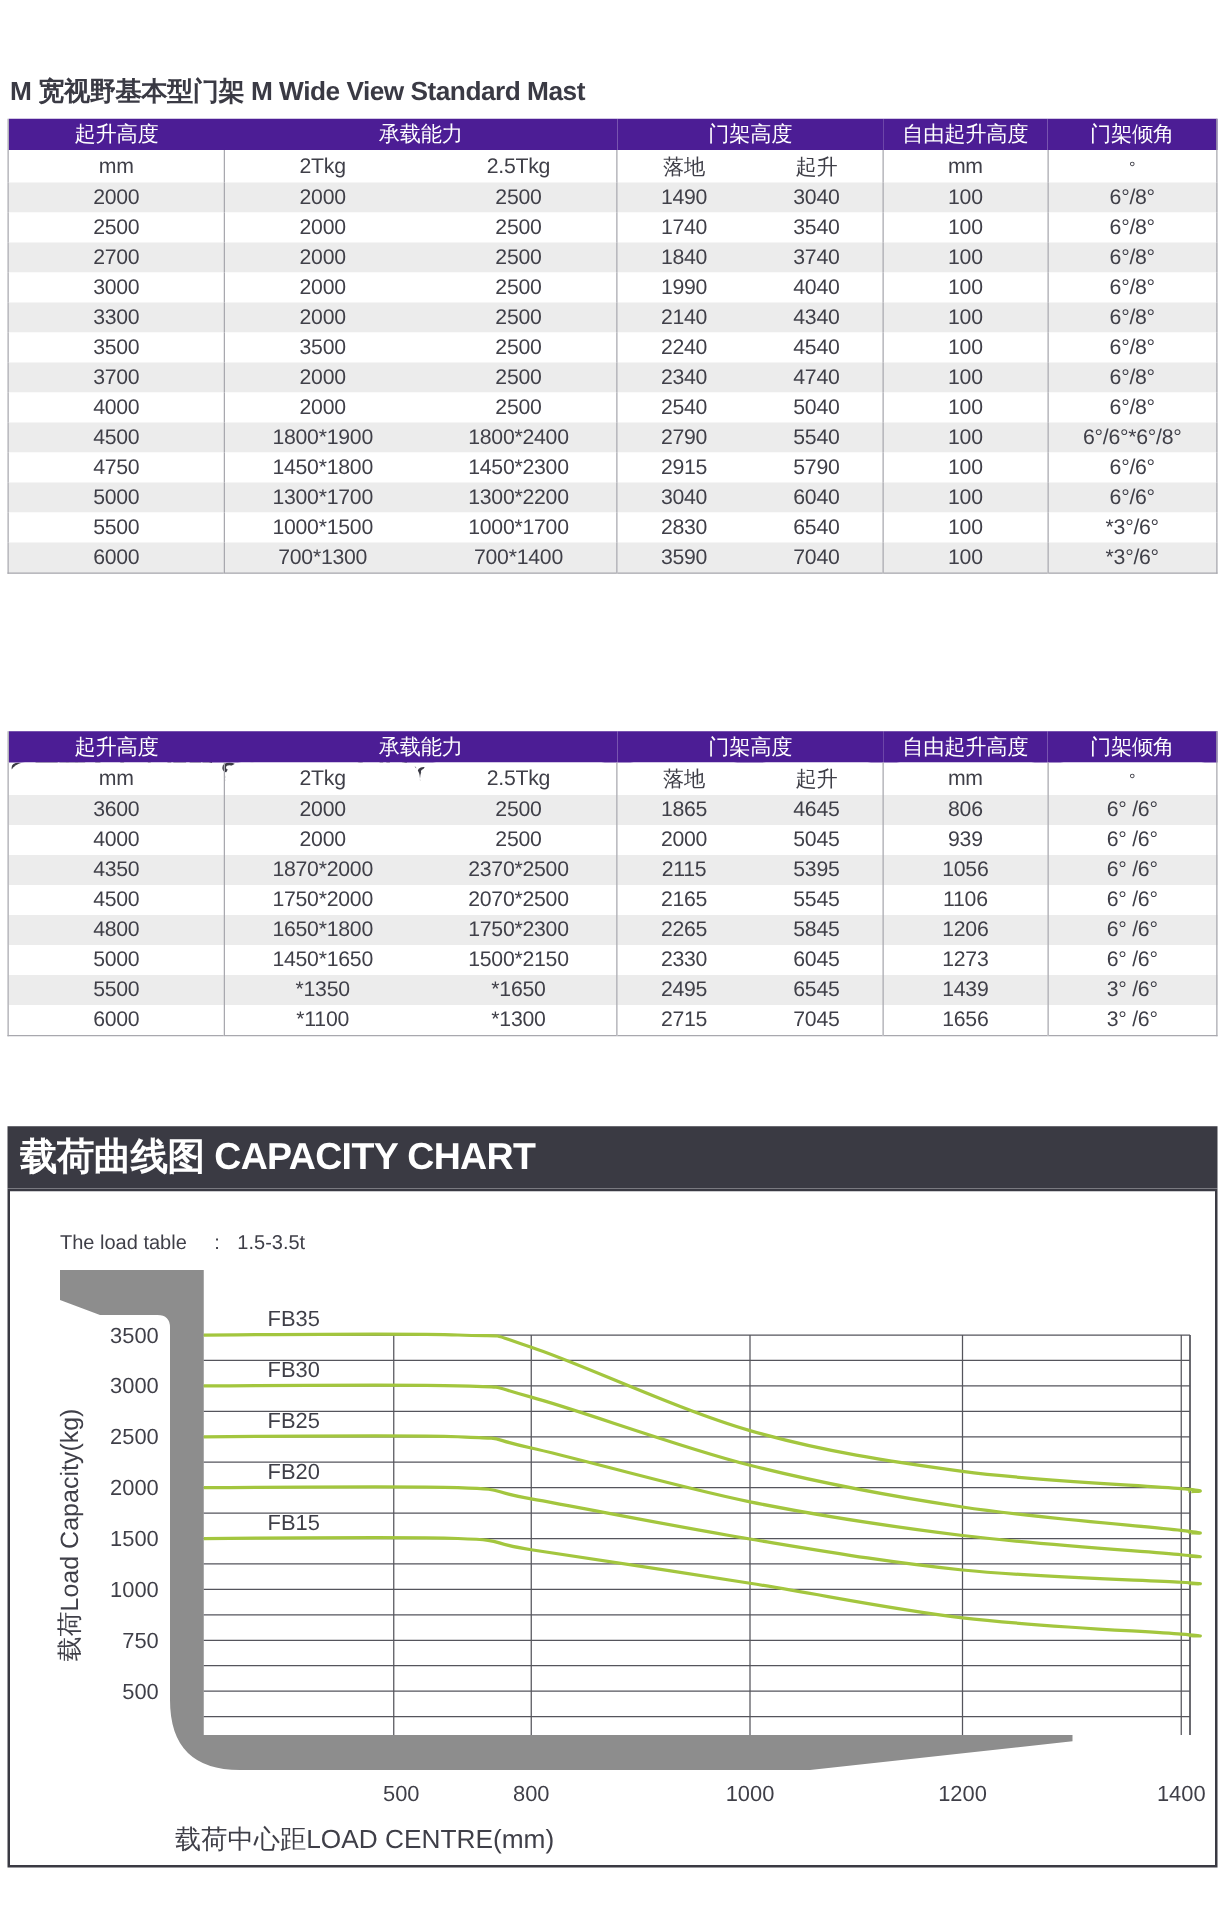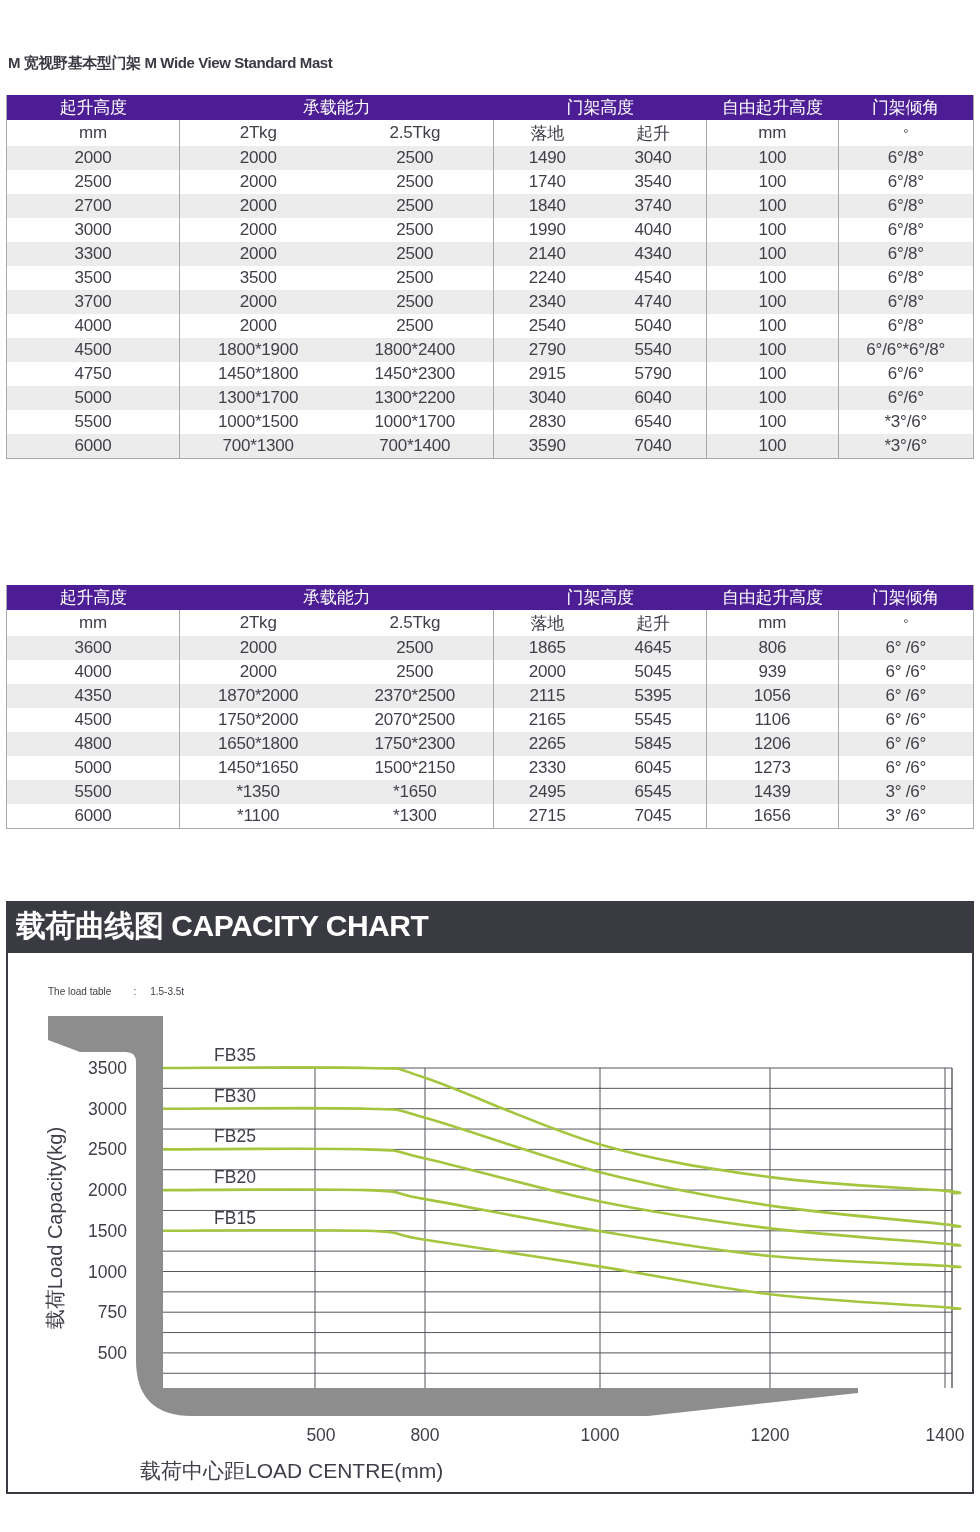--- a/index.html
+++ b/index.html
@@ -1,37 +1,37 @@
 <!DOCTYPE html>
 <html><head>
 <meta charset="utf-8">
 <style>
   html,body{margin:0;padding:0;background:#fff;}
   .page{position:relative;width:980px;height:1532px;background:#fff;overflow:hidden;
         font-family:"Liberation Sans",sans-serif;color:#3f3f48;}
-  .sec-title{position:absolute;left:8px;font-size:15px;font-weight:bold;color:#3a3a44;
+  .sec-title{position:absolute;left:8px;font-size:21px;font-weight:bold;color:#3a3a44;
              letter-spacing:-0.4px;white-space:nowrap;}
   .spec-table{position:absolute;left:6px;width:968px;border-collapse:collapse;table-layout:fixed;
               font-size:17px;letter-spacing:-0.2px;color:#3f3f48;
               border-left:1px solid #a8a8ae;border-right:1px solid #a8a8ae;border-bottom:1px solid #a8a8ae;}
   .spec-table thead tr.grp th{background:#4c1d95;color:#ffffff;font-weight:normal;font-size:17px;
               height:25px;padding:0;text-align:center;}
   .spec-table thead tr.sub th{background:#ffffff;font-weight:normal;font-size:17px;height:26px;
-              padding:0;text-align:center;}
+              padding:0;text-align:center;border-radius:13px;}
   .spec-table thead tr.sub th.deg{font-size:13px;vertical-align:middle;}
   .spec-table td{height:24px;line-height:24px;padding:0;text-align:center;}
   .spec-table tbody tr:nth-child(odd){background:#ececec;}
   .spec-table tbody tr:nth-child(even){background:#ffffff;}
   .gs{border-left:1px solid #a8a8ae;}
   .chart-bar{position:absolute;left:6px;top:901px;width:968px;height:50px;background:#3a3a43;
              color:#fff;font-size:30px;font-weight:bold;line-height:50px;padding-left:10px;
              box-sizing:border-box;letter-spacing:-0.5px;}
   .chart-box{position:absolute;left:6px;top:951px;width:968px;height:543px;
              border:2px solid #3a3a43;box-sizing:border-box;background:#fff;}
-  .load-note{position:absolute;left:48px;top:986px;font-size:10px;color:#3f3f48;
+  .load-note{position:absolute;left:48px;top:986px;font-size:16px;color:#3f3f48;
              display:flex;gap:0;}
   .load-note .lbl{margin-right:22px;}
   .load-note .sep{margin-right:14px;}
   .chart-svg{position:absolute;left:6px;top:951px;}
   svg text{font-family:"Liberation Sans",sans-serif;fill:#3f3f48;}
 </style>
 </head>
 <body>
 
 <div class="page">

